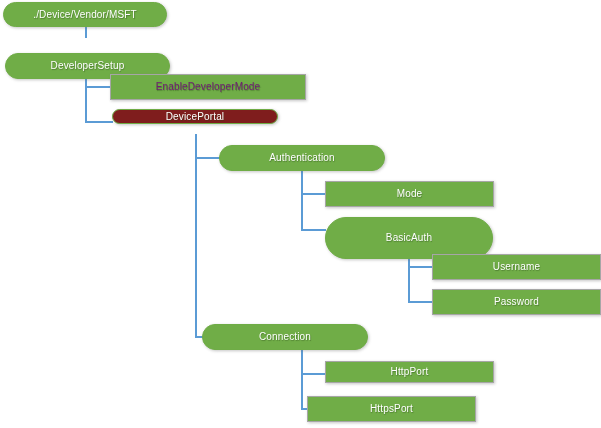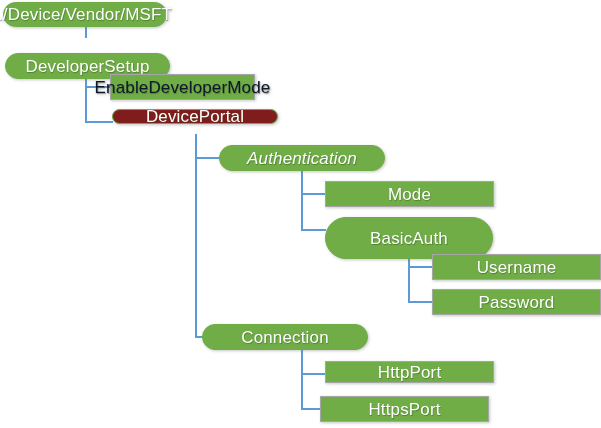--- a/index.html
+++ b/index.html
@@ -21,21 +21,21 @@
     top: 0;
     width: 601px;
     height: 428px;
     pointer-events: none;
   }
   .node {
     position: absolute;
     box-sizing: border-box;
     background: #70AD47;
     color: #ffffff;
-    font-size: 17px;
+    font-size: 10px;
     line-height: 1;
     display: flex;
     align-items: center;
     justify-content: center;
     text-align: center;
     white-space: nowrap;
     letter-spacing: 0.15px;
     text-shadow: 0.6px 0.6px 0.9px rgba(40,70,25,0.45);
     filter: drop-shadow(1.5px 1.5px 1.4px rgba(110,110,110,0.40));
   }
@@ -65,25 +65,25 @@
         <path d="M 409,243 L 409,267 L 432,267"></path>
         <path d="M 409,243 L 409,302 L 432,302"></path>
         <path d="M 302,350 L 302,374 L 325,374"></path>
         <path d="M 302,350 L 302,409 L 325,409"></path>
       </g>
   </svg>
 
   <div id="node-layer">
       <div class="node pill" style="left: 3px; top: 2px; width: 164px; height: 25px; background: rgb(112, 173, 71); color: rgb(255, 255, 255);">./Device/Vendor/MSFT</div>
       <div class="node pill" style="left: 5px; top: 37px; width: 165px; height: 26px; background: rgb(112, 173, 71); color: rgb(255, 255, 255); margin-top: 16px;">DeveloperSetup</div>
-      <div class="node rect" style="left: 110px; top: 74px; width: 145px; height: 26px; background: rgb(112, 173, 71); color: #0f172a; border-color: rgb(166, 166, 166);">EnableDeveloperMode</div>
+      <div class="node rect" style="left: 110px; top: 74px; width: 196px; height: 26px; background: rgb(112, 173, 71); color: #701a75; border-color: rgb(166, 166, 166);">EnableDeveloperMode</div>
       <div class="node pill" style="left: 112px; top: 109px; width: 166px; height: 15px; background: #7f1d1d; color: rgb(255, 255, 255);">DevicePortal</div>
-      <div class="node pill" style="left: 219px; top: 145px; width: 166px; height: 26px; background: rgb(112, 173, 71); color: rgb(255, 255, 255); font-style: italic;">Authentication</div>
+      <div class="node pill" style="left: 219px; top: 145px; width: 166px; height: 26px; background: rgb(112, 173, 71); color: rgb(255, 255, 255);">Authentication</div>
       <div class="node rect" style="left: 325px; top: 181px; width: 169px; height: 26px; background: rgb(112, 173, 71); color: rgb(255, 255, 255); border-color: rgb(166, 166, 166);">Mode</div>
       <div class="node pill" style="left: 325px; top: 217px; width: 168px; height: 42px; background: rgb(112, 173, 71); color: rgb(255, 255, 255);">BasicAuth</div>
       <div class="node rect" style="left: 432px; top: 254px; width: 169px; height: 26px; background: rgb(112, 173, 71); color: rgb(255, 255, 255); border-color: rgb(166, 166, 166);">Username</div>
       <div class="node rect" style="left: 432px; top: 289px; width: 169px; height: 26px; background: rgb(112, 173, 71); color: rgb(255, 255, 255); border-color: rgb(166, 166, 166);">Password</div>
       <div class="node pill" style="left: 202px; top: 324px; width: 166px; height: 26px; background: rgb(112, 173, 71); color: rgb(255, 255, 255);">Connection</div>
       <div class="node rect" style="left: 325px; top: 361px; width: 169px; height: 22px; background: rgb(112, 173, 71); color: rgb(255, 255, 255); border-color: rgb(166, 166, 166);">HttpPort</div>
-      <div class="node rect" style="left: 320px; top: 396px; width: 169px; height: 26px; background: rgb(112, 173, 71); color: rgb(255, 255, 255); border-color: rgb(166, 166, 166);">HttpsPort</div>
+      <div class="node rect" style="left: 307px; top: 396px; width: 169px; height: 26px; background: rgb(112, 173, 71); color: rgb(255, 255, 255); border-color: rgb(166, 166, 166);">HttpsPort</div>
     </div>
 
 </div>
 
 </body></html>

